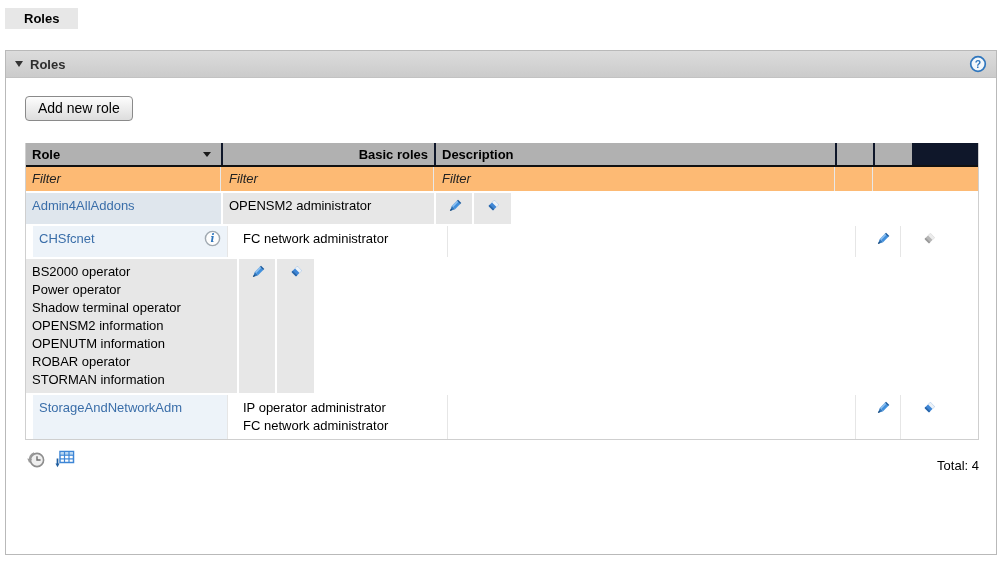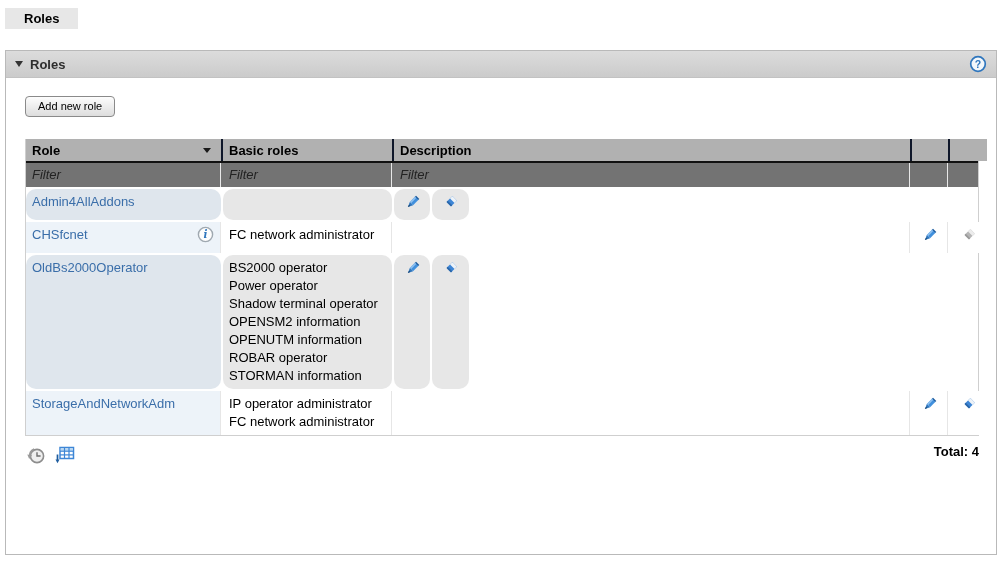--- a/index.html
+++ b/index.html
@@ -13,60 +13,60 @@
   
   .panel { position:absolute; left:5px; top:50px; width:992px; height:505px;
     border:1px solid #b9b9b9; background:#fff; }
   .panel-header { height:27px; background:linear-gradient(#dcdcdc,#cbcbcb);
     border-bottom:1px solid #c2c2c2; display:flex; align-items:center; padding:0 9px; }
   .collapse-tri { width:0; height:0; border-left:4.5px solid transparent;
     border-right:4.5px solid transparent; border-top:6px solid #333; margin-right:7px; }
   .panel-title { font-weight:bold; color:#2e2e2e; }
   .help { margin-left:auto; cursor:pointer; display:flex; align-items:center; }
 
-  .add-btn { margin:18px 0 0 19px; font-family:"Liberation Sans",sans-serif; font-size:11px;
+  .add-btn { margin:18px 0 0 19px; font-family:"Liberation Sans",sans-serif; font-size:14px;
     padding:3px 12px 4px; border:1px solid #8a8a8a; border-radius:4px;
     background:linear-gradient(#fdfdfd,#dddddd); cursor:pointer; }
 
   
   .tbl { margin:22px 0 0 19px; width:954px; display:flex; flex-direction:column;
     background:#fff; border:1px solid #cfcfcf; border-top:none; }
   .trow { display:flex; gap:2px; }
   .trow > div { flex-shrink:0; }
-  .c-role { width:195px; } .c-basic { width:169px; } .c-desc { width:516px; }
+  .c-role { width:195px; } .c-basic { width:211px;justify-content:flex-end; } .c-desc { width:399px; }
   .c-edit { width:36px; } .c-del { width:37px; }
 
   .thead { border-bottom:2px solid #111; background:#0f172a; }
   .thead > div { background:#b1b1b1; height:22px; font-weight:bold;
     padding:3px 6px; display:flex; align-items:center; cursor:pointer; }
   .sort-tri { width:0; height:0; border-left:4px solid transparent;
     border-right:4px solid transparent; border-top:5px solid #1a1a1a; margin-left:auto; margin-right:4px; }
 
-  .frow { margin-top:0; background:#737373; }
+  .frow { margin-top:0; background:#fdba74; }
   .frow > div { height:24px; padding:4px 6px; font-style:italic; color:#222;
     border-right:1px solid #e8e8e8; cursor:text; }
   .frow > div:last-child { border-right:none; }
 
   .tbody { display:flex; flex-direction:column; gap:2px; background:#fff; padding-top:2px; }
   .trow.data > div { padding:4px 6px; line-height:18px; }
   .trow.data .c-edit, .trow.data .c-del { text-align:center; padding-top:5px; }
 
-  .row-gray > div { background:#e7e7e7;border-radius:10px; }
+  .row-gray > div { background:#e7e7e7; }
   .row-gray .c-role { background:#dfe6ed; }
-  .row-white > div { background:#fff; border-right:1px solid #e6e6e6; }
+  .row-white > div { background:#fff; border-right:1px solid #e6e6e6;margin-left:7px; }
   .row-white > div:last-child { border-right:none; }
   .row-white .c-role { background:#edf3f9; }
 
   .role-cell { display:flex; justify-content:space-between; align-items:flex-start; }
   .role-link { color:#3a6ea9; text-decoration:none; cursor:pointer; }
   .icon-btn { cursor:pointer; display:inline-block; }
   .disabled .er-body { fill:#b6b6b6; } .disabled .er-top { fill:#ececec; }
   .disabled .er-bot { fill:#9a9a9a; }
 
-  .tfoot { margin:8px 11px 0 19px; width:954px; display:flex; align-items:flex-start;font-weight:bold; }
+  .tfoot { margin:8px 11px 0 19px; width:954px; display:flex; align-items:flex-end; }
   .tfoot .icons { display:flex; gap:7px; align-items:center; }
   .total { margin-left:auto; }
 </style>
 </head>
 <body>
 
 <div class="tab">
   <span>Roles</span>
 </div>
 
@@ -108,20 +108,21 @@
       <div class="c-del"></div>
     </div>
 
     <div class="tbody">
   <div class="trow data row-gray">
     <div class="c-role role-cell">
       <a class="role-link">Admin4AllAddons</a>
 
     </div>
     <div class="c-basic">
+            <div>OPENSM2 administrator</div>
           </div>
     <div class="c-edit">
       <span class="icon-btn">
         <svg width="17" height="17" viewBox="0 0 17 17">
           <g transform="rotate(45 8.5 8.5)">
             <rect x="6.2" y="1.2" width="4.6" height="1.9" fill="#1e5d9f"></rect>
             <rect x="6.2" y="2.7" width="4.6" height="7.3" fill="#4190dd"></rect>
             <rect x="6.2" y="2.7" width="1.7" height="7.3" fill="#8fc0ef"></rect>
             <polygon points="6.2,10 10.8,10 8.5,15" fill="#2f76bd"></polygon>
             <polygon points="7.7,12.6 9.3,12.6 8.5,15" fill="#173f66"></polygon>
@@ -176,24 +177,20 @@
             <rect class="er-body" x="4.8" y="2.8" width="6.4" height="8.4" rx="1" fill="#3e86d6"></rect>
             <path class="er-top" d="M4.8 6.2 v-2.4 a1 1 0 0 1 1-1 h4.4 a1 1 0 0 1 1 1 v2.4 z" fill="#edf2f7"></path>
             <rect class="er-bot" x="4.8" y="9.4" width="6.4" height="1.8" fill="#2a66a8"></rect>
           </g>
         </svg>
       </span>
     </div>
   </div>
 
   <div class="trow data row-gray">
-    <div class="c-role role-cell">
-      <a class="role-link">OldBs2000Operator</a>
-
-    </div>
     <div class="c-basic">
             <div>BS2000 operator</div>
             <div>Power operator</div>
             <div>Shadow terminal operator</div>
             <div>OPENSM2 information</div>
             <div>OPENUTM information</div>
             <div>ROBAR operator</div>
             <div>STORMAN information</div>
           </div>
     <div class="c-edit">

